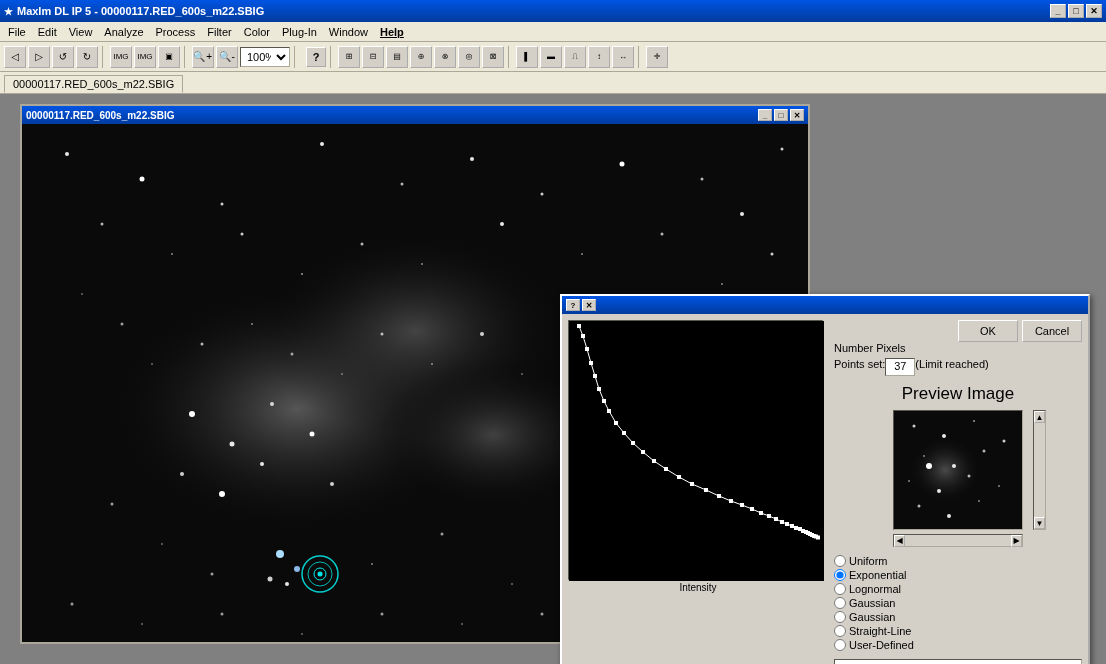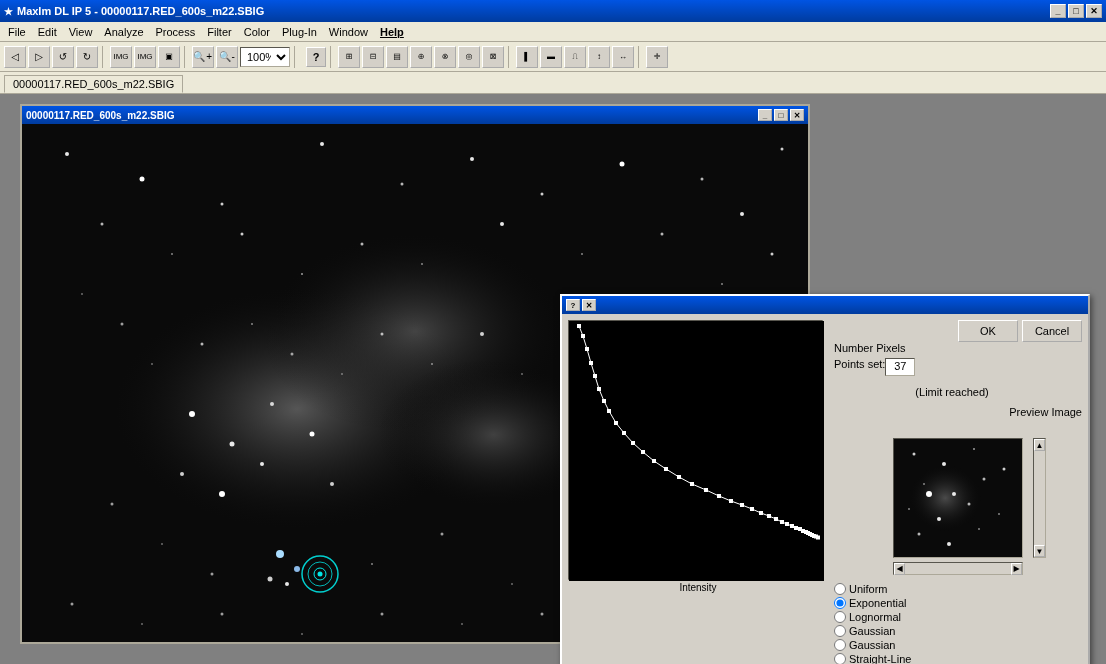--- a/index.html
+++ b/index.html
@@ -243,28 +243,28 @@
       margin-bottom: 4px;
     }
     .info-value {
       width: 30px; height: 18px;
       background: white;
       border: 1px inset #aca899;
       font-size: 11px;
       text-align: center;
       padding: 1px;
     }
-    .info-limit { font-size: 11px; color: #000; margin-top: 28px; }
+    .info-limit { font-size: 11px; color: #000; }
 
     
     .preview-label {
-      text-align: right;
-      font-size: 11px;
-      color: #000;
-      margin-bottom: 16px;
+      text-align: center;
+      font-size: 17px;
+      color: #000;
+      margin-bottom: 2px;
     }
     .preview-image-area {
       position: relative;
       border: 1px inset #aca899;
       width: 130px;
       height: 120px;
       background: #000;
       margin: 0 auto;
     }
     .preview-scroll-v {

